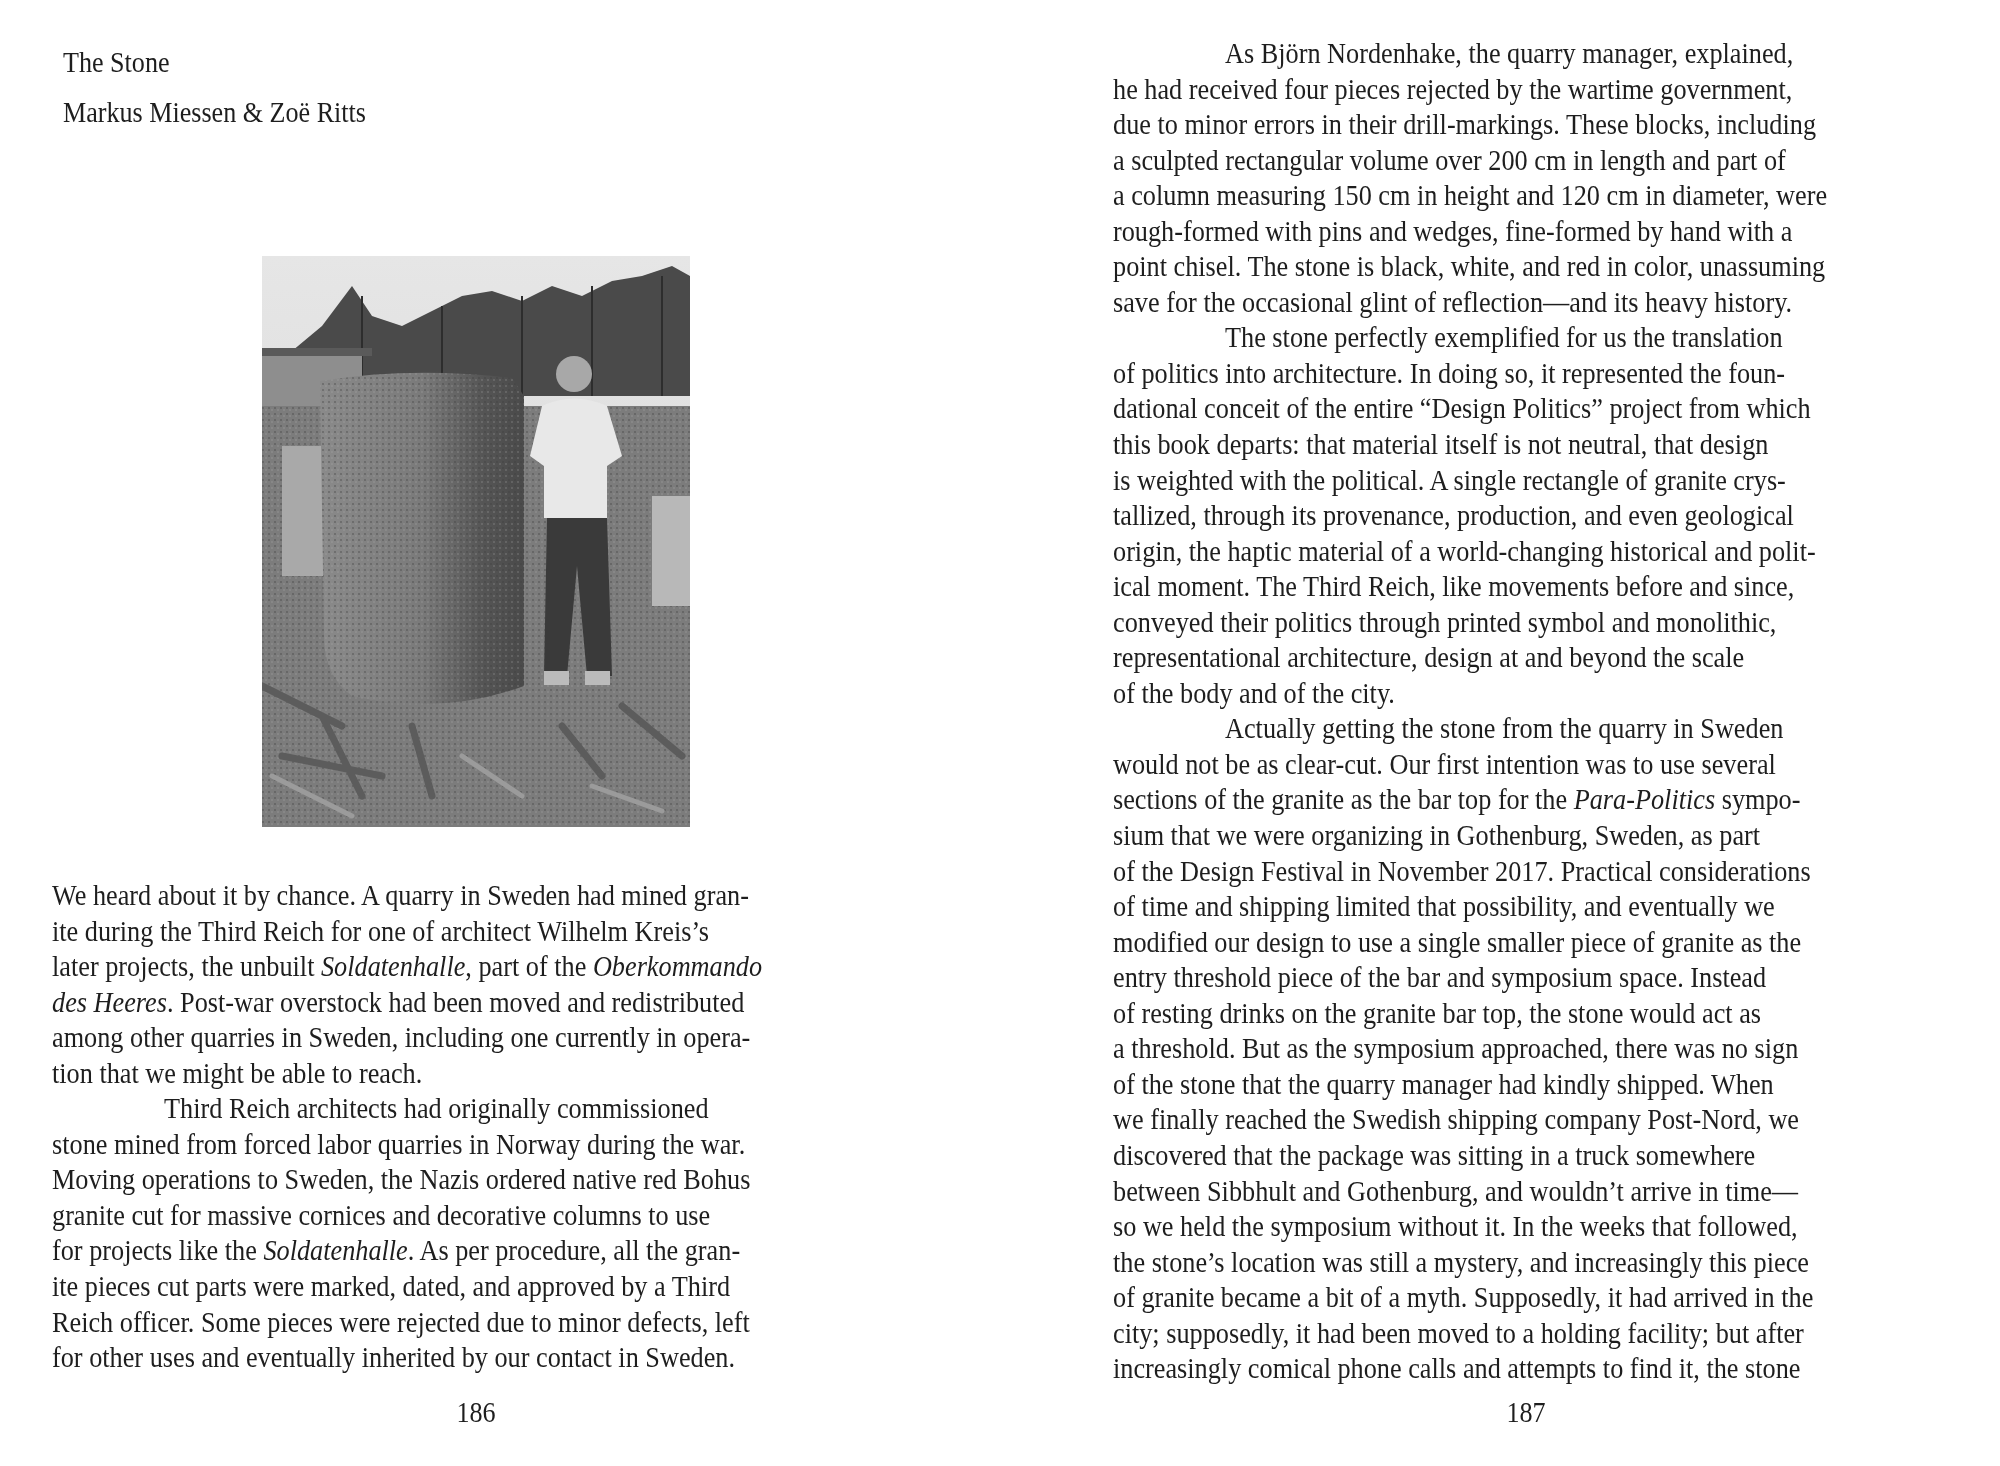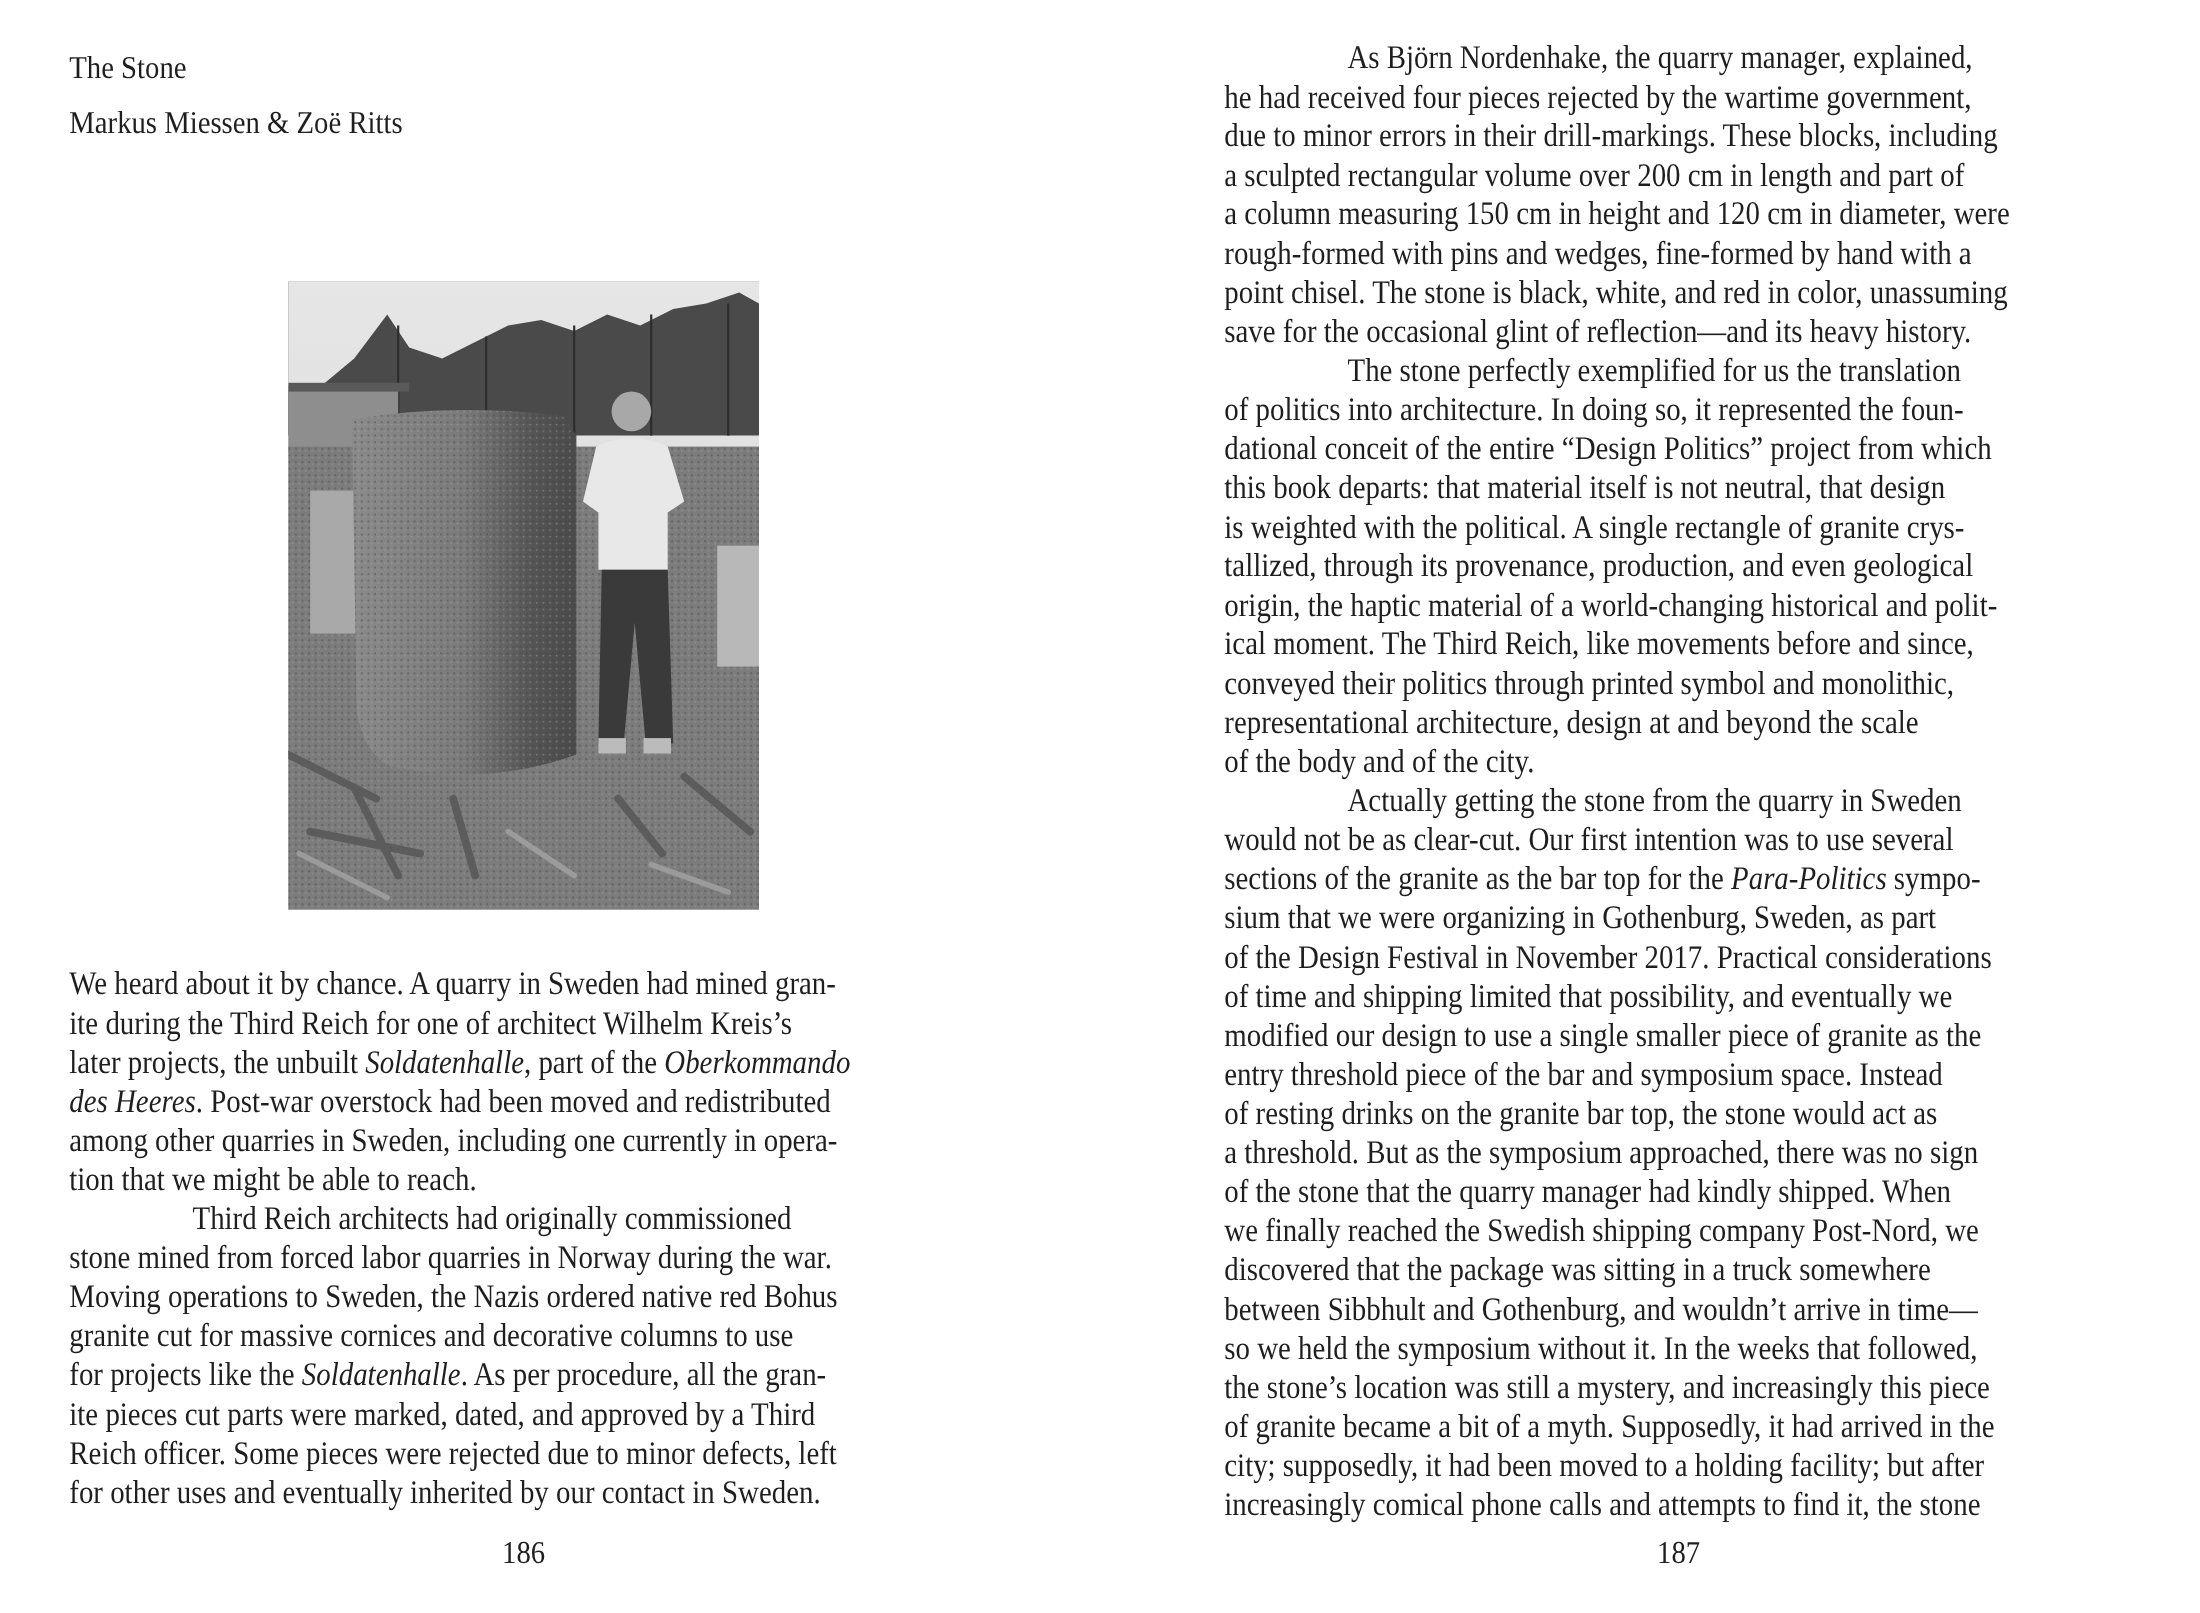--- a/index.html
+++ b/index.html
@@ -8,21 +8,21 @@
   .page { position: absolute; top: 0; height: 1466px; }
   .page-left { left: 0; width: 1000px; }
   .page-right { left: 1000px; width: 1000px; }
   .hdr { position: absolute; left: 63px; font-size: 29px; line-height: 1; white-space: nowrap;
          transform: scaleX(0.9); transform-origin: left top; }
   .hdr-title { top: 48px; }
   .hdr-authors { top: 98px; }
   .photo { position: absolute; left: 262px; top: 256px; width: 428px; height: 571px; overflow: hidden;
            background: #9a9a9a; }
   .col { position: absolute; width: 825px; }
-  .col-left { left: 63px; top: 877px; }
+  .col-left { left: 52px; top: 877px; }
   .col-right { left: 113px; top: 35px; }
   .line { height: 35.56px; line-height: 35.56px; font-size: 30px; white-space: nowrap;
           transform: scaleX(0.875); transform-origin: left center; }
   .line.indent { padding-left: 128px; }
   .line i { font-style: italic; }
   .pgnum { position: absolute; top: 1398px; font-size: 29px; line-height: 1; width: 100px; text-align: center;
            transform: scaleX(0.9); }
   .pgnum-left { left: 426px; }
   .pgnum-right { left: 476px; }
 </style>

